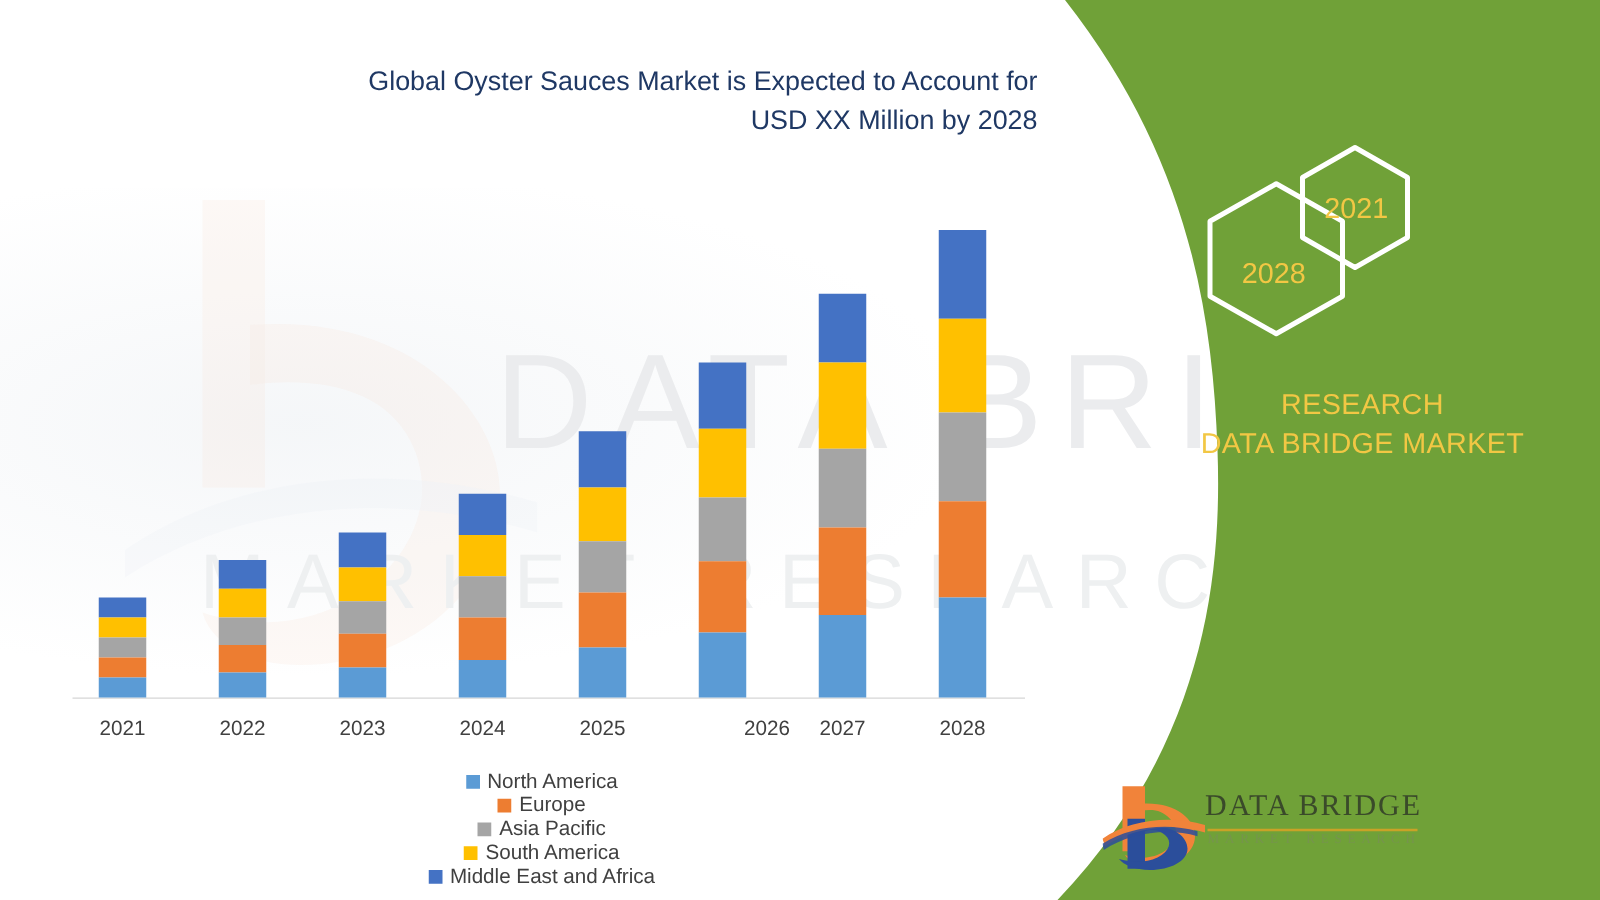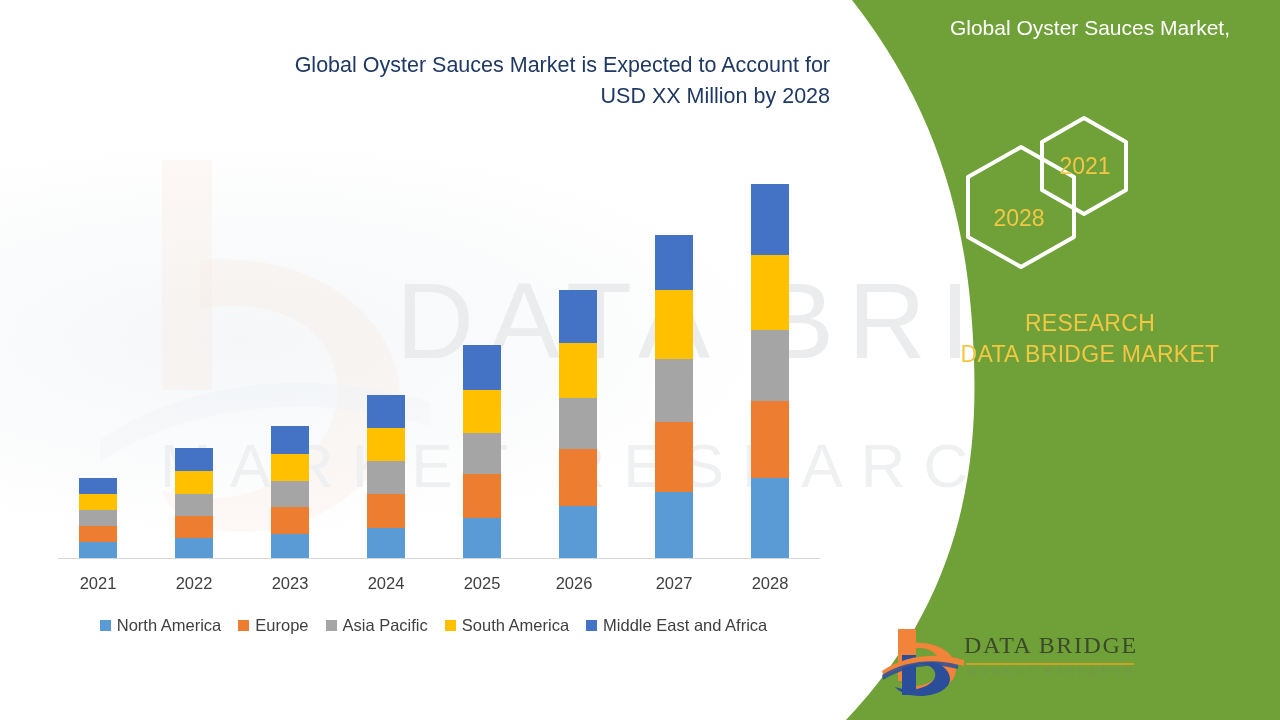--- a/index.html
+++ b/index.html
@@ -50,21 +50,21 @@
 
   
   .xlabel{
     position:absolute;top:574px;width:80px;text-align:center;
     font-size:16.5px;color:#404040;font-weight:400;
   }
 
   
   #legend{
     position:absolute;left:52px;top:616px;width:780px;
-    display:flex;align-items:center;justify-content:center;gap:0px;
+    display:flex;align-items:center;justify-content:center;gap:0px;flex-direction:column;
   }
   .legend-item{display:flex;align-items:center;margin-right:17px;}
   .legend-swatch{width:11px;height:11px;margin-right:6px;display:inline-block;}
   .legend-label{font-size:16.5px;color:#404040;white-space:nowrap;}
 
   
   #green-panel{position:absolute;left:0;top:0;width:1280px;height:720px;pointer-events:none;}
   #green-content{position:absolute;left:900px;top:0;width:380px;height:720px;}
 
   #panel-heading{
@@ -172,21 +172,21 @@
           <div class="seg" style="height: 77px; background: rgb(237, 125, 49);"></div>
           <div class="seg" style="height: 80px; background: rgb(91, 155, 213);"></div>
         </div>
       </div>
     <div id="xlabels">
         <div class="xlabel" style="left: 58px;">2021</div>
         <div class="xlabel" style="left: 154px;">2022</div>
         <div class="xlabel" style="left: 250px;">2023</div>
         <div class="xlabel" style="left: 346px;">2024</div>
         <div class="xlabel" style="left: 442px;">2025</div>
-        <div class="xlabel" style="left: 534px;">2026</div>
+        <div class="xlabel" style="left: 552px; text-align: right;">2026</div>
         <div class="xlabel" style="left: 634px;">2027</div>
         <div class="xlabel" style="left: 730px;">2028</div>
       </div>
   </div>
 
   <div id="legend">
       <div class="legend-item">
         <span class="legend-swatch" style="background: rgb(91, 155, 213);"></span>
         <span class="legend-label">North America</span>
       </div>
@@ -208,21 +208,20 @@
       </div>
     </div>
 
   <svg id="green-panel" viewBox="0 0 1280 720" preserveAspectRatio="none" aria-hidden="true">
     <path id="green-shape" d="M852,0 L1280,0 L1280,720 L846,720 C960,600 978,470 974,360 C970,240 946,120 852,0 Z" fill="#70A138"></path>
   </svg>
 
   <div id="green-content">
 
     <div id="panel-heading">
-      <div>Global Oyster Sauces Market,</div>
     </div>
 
     <div id="hexes">
       <svg width="380" height="175" viewBox="0 0 380 175" aria-hidden="true">
         <polygon points="196,5 238,29 238,77 196,101 154,77 154,29" transform="translate(-12,-2)" fill="none" stroke="#ffffff" stroke-width="4" stroke-linejoin="round"></polygon>
         <polygon points="123,32 176,62 176,122 123,152 70,122 70,62" transform="translate(-2,0)" fill="none" stroke="#ffffff" stroke-width="4" stroke-linejoin="round"></polygon>
       </svg>
       <div class="hex-label" style="left: 150px; top: 38px; width: 70px; color: rgb(242, 199, 68);">2021</div>
       <div class="hex-label" style="left: 84px; top: 90px; width: 70px; color: rgb(242, 199, 68);">2028</div>
     </div>

